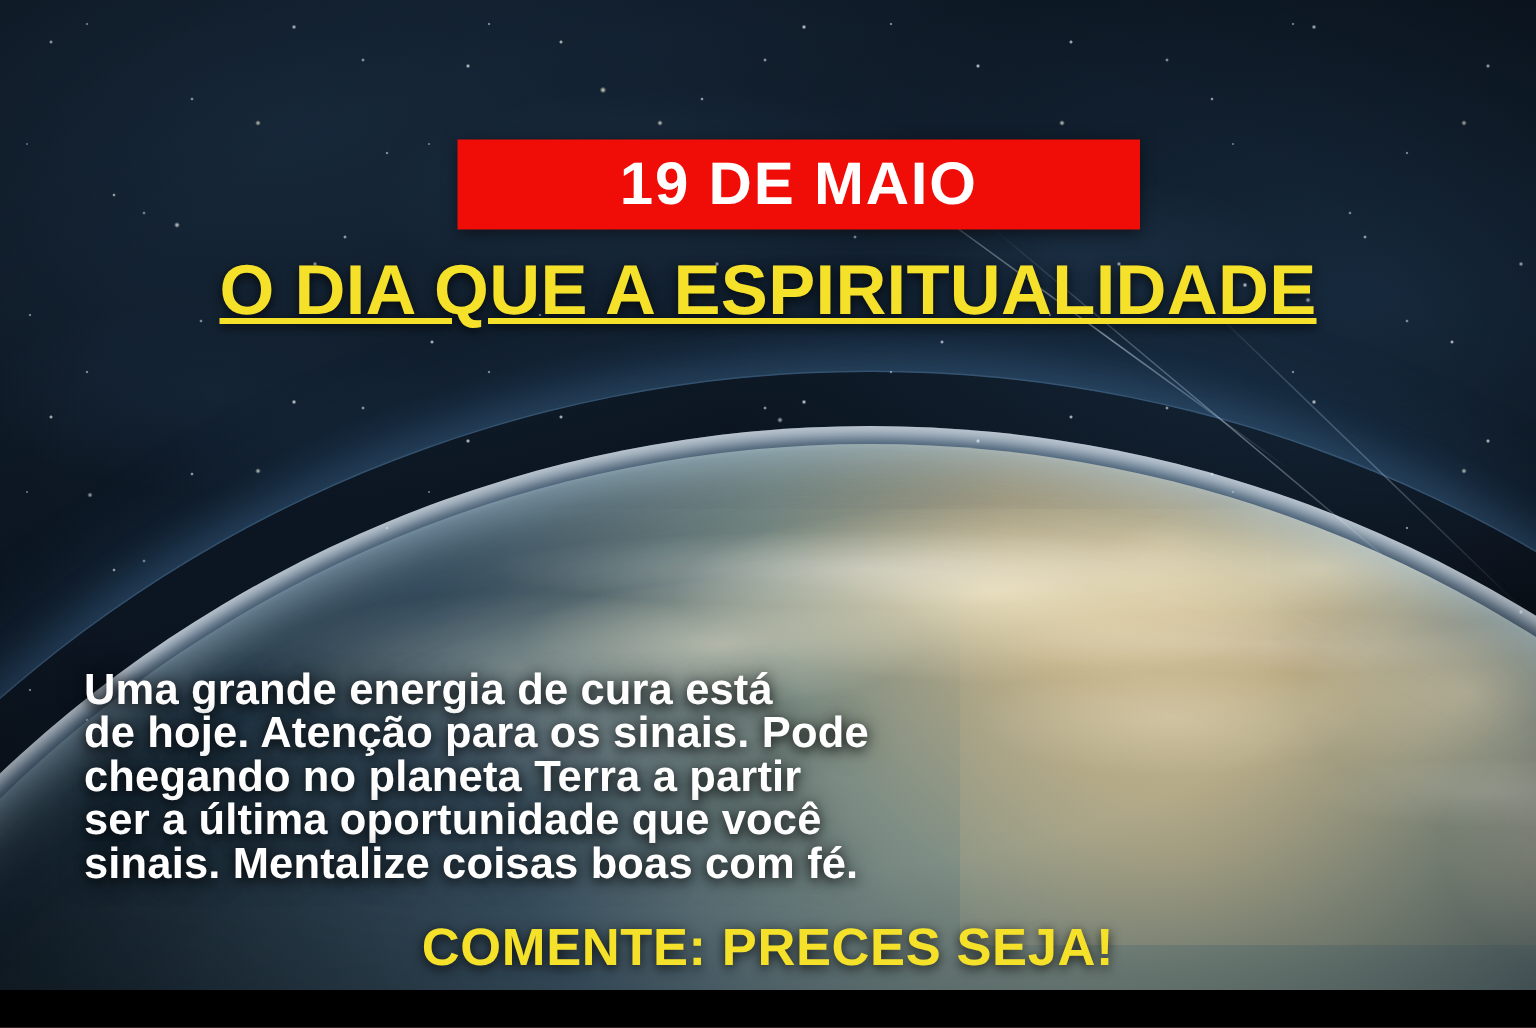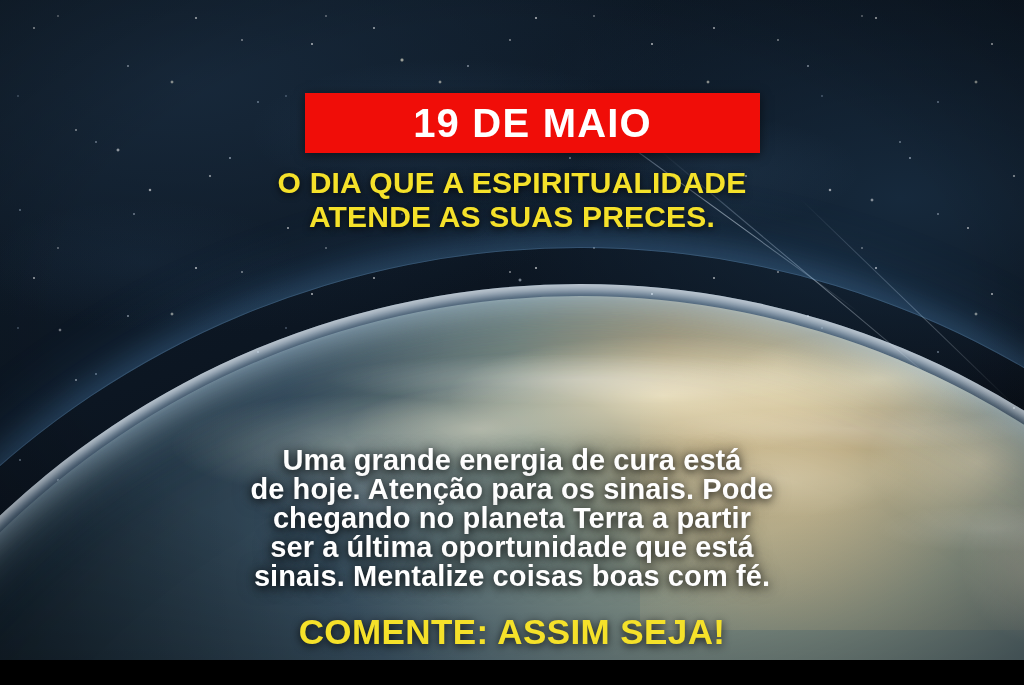--- a/index.html
+++ b/index.html
@@ -204,33 +204,34 @@
     letter-spacing:1.2px;
     line-height:1;
     white-space:nowrap;
   }
 
   .headline {
     position:absolute;
     left:0; right:0; top:166px;
     text-align:center;
     color:#f5e12a;
-    font-size:30px;
+    font-size:47px;
     font-weight:bold;
     line-height:1.13;
     letter-spacing:.2px;
     text-shadow:0 2px 7px rgba(0,0,0,.72);
     padding:0 40px;
+    text-decoration:underline;
   }
   .headline-line { display:block; }
 
   .body-copy {
     position:absolute;
     left:0; right:0; top:446px;
-    text-align:center;
+    text-align:left;
     color:#fff;
     font-size:29px;
     font-weight:bold;
     line-height:1.0;
     letter-spacing:.1px;
     text-shadow:0 2px 8px rgba(0,0,0,.82), 0 0 18px rgba(0,0,0,.5);
     padding:0 56px;
   }
   .body-line { display:block; }
 
@@ -272,29 +273,28 @@
   <div class="vignette"></div>
 
   <div class="content">
 
     <div class="date-banner">
       <span class="date-banner-text">19 DE MAIO</span>
     </div>
 
     <div class="headline">
       <span class="headline-line">O DIA QUE A ESPIRITUALIDADE</span>
-      <span class="headline-line">ATENDE AS SUAS PRECES.</span>
     </div>
 
     <div class="body-copy">
       <span class="body-line">Uma grande energia de cura está</span>
       <span class="body-line">de hoje. Atenção para os sinais. Pode</span>
       <span class="body-line">chegando no planeta Terra a partir</span>
-      <span class="body-line">ser a última oportunidade que está</span>
+      <span class="body-line">ser a última oportunidade que você</span>
       <span class="body-line">sinais. Mentalize coisas boas com fé.</span>
     </div>
 
     <div class="cta">
-      <span>COMENTE: ASSIM SEJA!</span>
+      <span>COMENTE: PRECES SEJA!</span>
     </div>
 
   </div>
 </div>
 
 </body></html>

